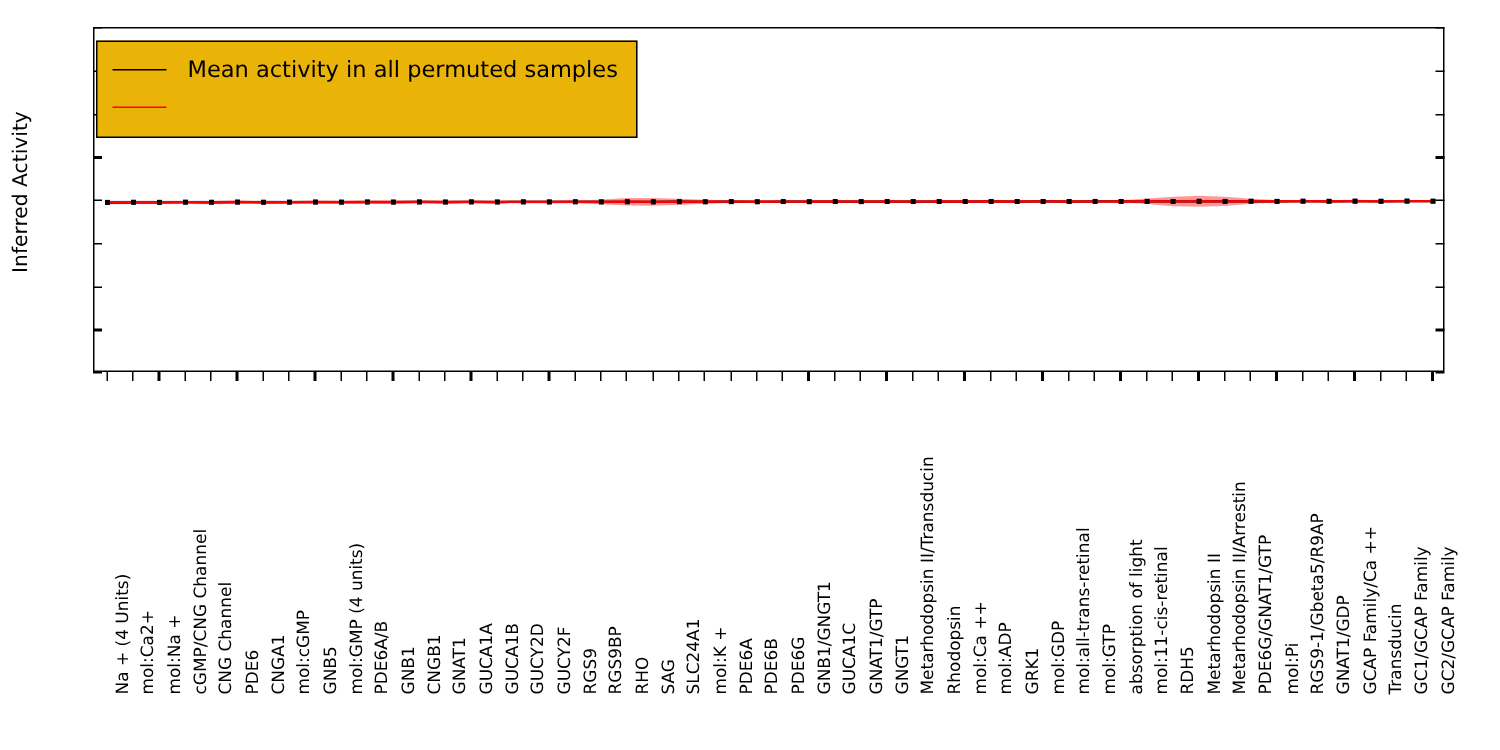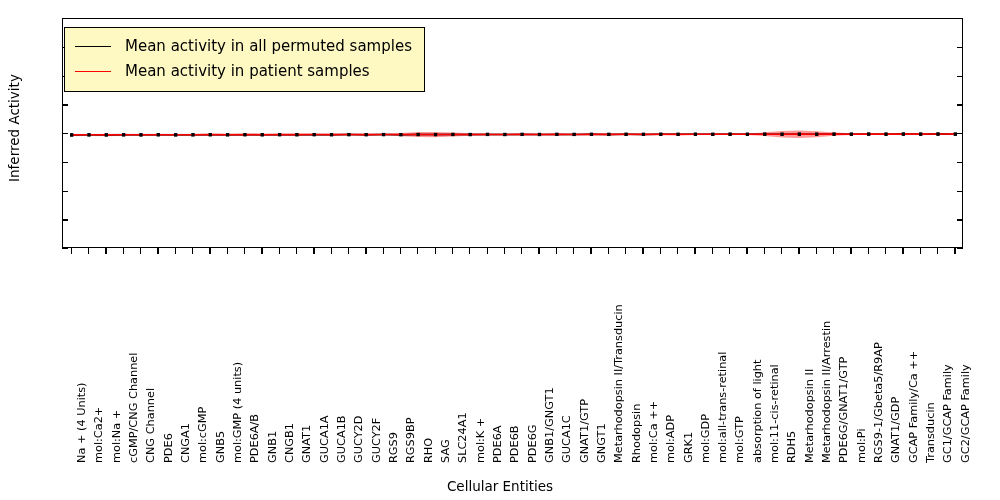--- a/index.html
+++ b/index.html
@@ -41,21 +41,21 @@
     text-align:left;
   }
   #xlabel-title{
     position:absolute;left:0;top:478px;width:1000px;text-align:center;
     font-size:13.5px;color:#000;
   }
 
   
   #legend{
     position:absolute;left:64px;top:27px;
-    border:1.2px solid #000;background:#fef9c3;
+    border:1.2px solid #000;background:#eab308;
     padding:6px 12px 7px 10px;
     box-sizing:border-box;
   }
   .legend-row{display:flex;align-items:center;height:25px;}
   .legend-swatch{width:36px;height:0;border-top:1.4px solid #000;margin-right:14px;flex:0 0 36px;}
   .legend-swatch.red{border-top-color:#ff0000;}
   .legend-text{font-size:15px;color:#000;line-height:1;}
 
   
   #data-layer{position:absolute;left:0;top:0;width:901px;height:230px;overflow:visible;}
@@ -307,26 +307,24 @@
       <div class="xlabel" style="left: 854.775px; top: 463px;">mol:Pi</div>
       <div class="xlabel" style="left: 872.102px; top: 463px;">RGS9-1/Gbeta5/R9AP</div>
       <div class="xlabel" style="left: 889.429px; top: 463px;">GNAT1/GDP</div>
       <div class="xlabel" style="left: 906.756px; top: 463px;">GCAP Family/Ca ++</div>
       <div class="xlabel" style="left: 924.083px; top: 463px;">Transducin</div>
       <div class="xlabel" style="left: 941.41px; top: 463px;">GC1/GCAP Family</div>
       <div class="xlabel" style="left: 958.737px; top: 463px;">GC2/GCAP Family</div>
     </div>
 
   <div id="ylabel">Inferred Activity</div>
-  <div id="xlabel-title">Cellular Entities</div>
 
   <div id="legend">
     <div class="legend-row">
       <span class="legend-swatch"></span>
       <span class="legend-text">Mean activity in all permuted samples</span>
     </div>
     <div class="legend-row">
       <span class="legend-swatch red"></span>
-      <span class="legend-text">Mean activity in patient samples</span>
     </div>
   </div>
 
 </div>
 
 </body></html>

